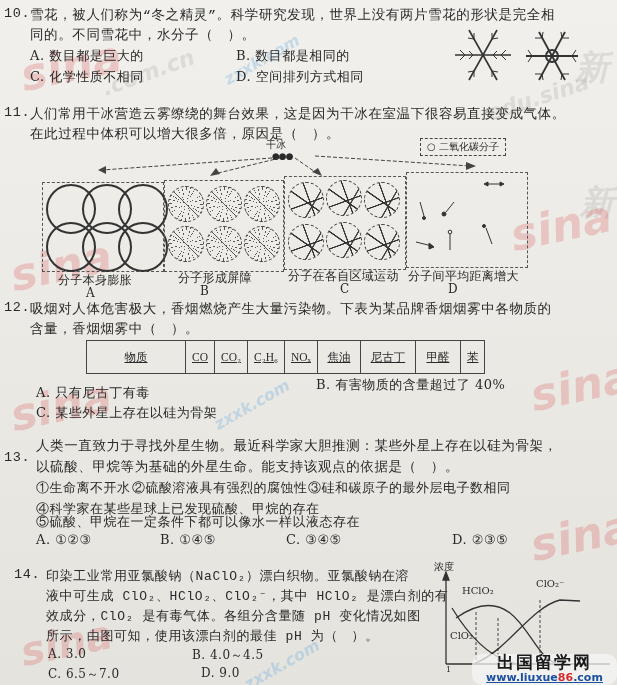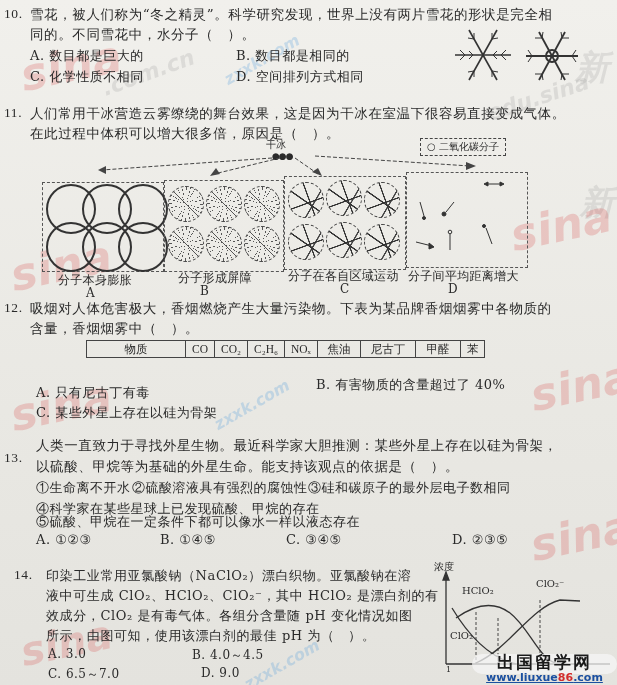--- a/index.html
+++ b/index.html
@@ -6,36 +6,36 @@
   body {
     width: 617px; height: 685px; overflow: hidden; position: relative;
     background: #ecebe6;
     font-family: "DejaVu Serif", "Liberation Serif", serif;
     color: #2a2a2a;
     font-size: 13px;
   }
   .page { position: absolute; inset: 0; background: linear-gradient(180deg,#f1f0ec 0%,#e9e8e3 60%,#e4e3de 100%); }
   .abs { position: absolute; white-space: nowrap; }
   .qnum { font-family: "Liberation Serif", serif; }
-  .line { font-size: 13.5px; letter-spacing: 0.6px; }
+  .line { font-size: 13.5px; letter-spacing: 0.6px; font-family: Liberation Mono, monospace; }
   .opt { font-size: 13px; letter-spacing: 0.5px; }
   .wm { position: absolute; color: rgba(214,60,60,0.22); font-family: "DejaVu Sans", sans-serif; font-weight: bold; font-style: italic; pointer-events: none; }
   .wm-grey { color: rgba(150,150,150,0.22); }
   .wm-blue { color: rgba(70,150,220,0.25); }
   .box { position: absolute; border: 1px dashed #555; }
   .circle { position: absolute; width: 46px; height: 46px; border: 2px solid #333; border-radius: 50%; }
   .circle-b { border: 1px dashed #444; background: repeating-conic-gradient(#555 0deg 2deg, transparent 2deg 15deg); }
   .circle-c { border: 1px dashed #444; background:
       linear-gradient(35deg, transparent 45%, #333 46%, #333 48%, transparent 49%),
       linear-gradient(-20deg, transparent 40%, #333 41%, #333 43%, transparent 44%),
       linear-gradient(70deg, transparent 55%, #333 56%, #333 58%, transparent 59%),
       linear-gradient(-60deg, transparent 30%, #444 31%, #444 33%, transparent 34%); }
   .caption { position: absolute; font-size: 12px; letter-spacing: 0.3px; }
   table.smoke { position: absolute; border-collapse: collapse; font-size: 11.5px; font-family: "Liberation Serif", serif; }
-  table.smoke td { border: 1px solid #444; padding: 0 6px; height: 16px; text-align: center; }
+  table.smoke td { border: 1px solid #444; padding: 8px 6px; height: 16px; text-align: center; text-decoration: underline; }
   .legend-box { position: absolute; border: 1px dashed #444; font-size: 10px; padding: 1px 6px; }
   .chart { position: absolute; }
   .footer-logo { position: absolute; font-family: "DejaVu Sans", sans-serif; }
 </style>
 </head>
 <body>
 
 <div class="page">
 
   <div class="wm" style="left:20px;top:40px;font-size:44px;transform:rotate(-12deg);">sina</div>
@@ -224,20 +224,20 @@
         <line x1="68" y1="50" x2="68" y2="96"></line>
         <line x1="110" y1="32" x2="110" y2="96"></line>
       </g>
     </g>
   </svg>
   <div class="abs" style="left:462px;top:585px;font-size:10px;">HClO₂</div>
   <div class="abs" style="left:450px;top:630px;font-size:10px;">ClO₂</div>
   <div class="abs" style="left:536px;top:578px;font-size:10px;">ClO₂⁻</div>
   <div class="abs" style="left:446px;top:665px;font-size:8px;">1</div>
 
-  <div class="footer-logo" style="left:472px;top:654px;width:145px;height:20px;background:rgba(245,245,245,0.75);border-radius:10px;">
+  <div class="footer-logo" style="left:472px;top:654px;width:145px;height:31px;background:rgba(245,245,245,0.75);border-radius:10px;">
     <div style="font-size:17px;font-weight:bold;color:#1a1a1a;letter-spacing:2px;text-align:center;line-height:17px;">出国留学网</div>
     <div style="font-size:11px;font-weight:bold;color:#1b4fa0;text-align:center;line-height:13px;text-decoration:underline;">
       <span>www.liuxue</span><span style="color:#d32b2b;">86</span><span>.com</span>
     </div>
   </div>
 
 </div>
 
 </body></html>

